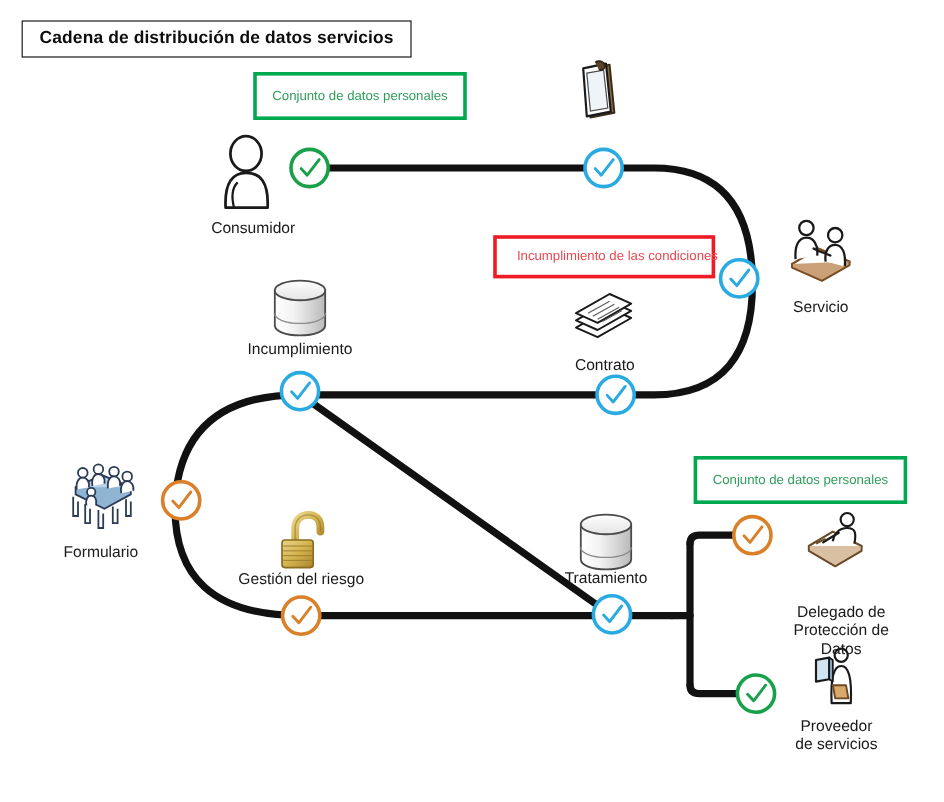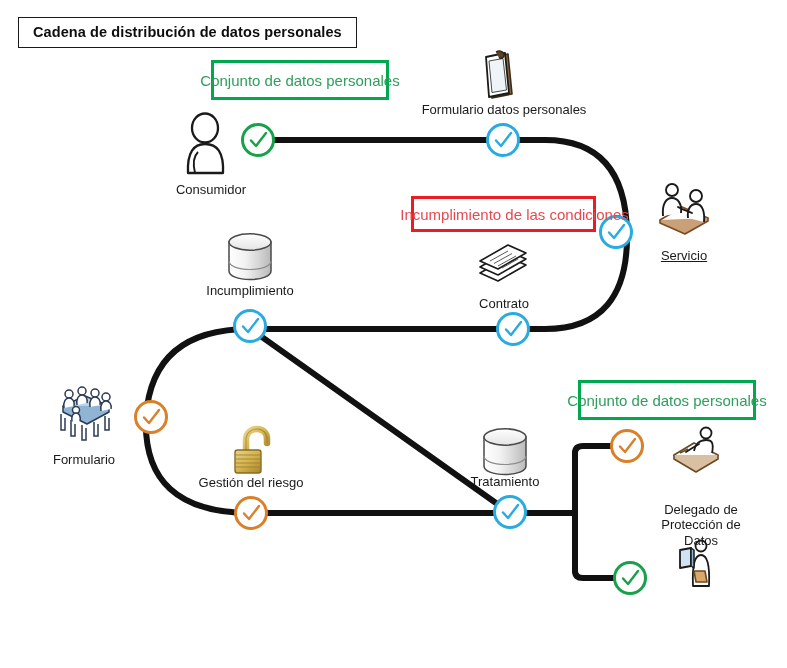--- a/index.html
+++ b/index.html
@@ -51,21 +51,21 @@
   }
 
   
   .callout {
     position: absolute;
     display: flex;
     align-items: center;
     justify-content: center;
     background: #ffffff;
     box-sizing: border-box;
-    font-size: 15px;
+    font-size: 11px;
     white-space: nowrap;
     text-align: center;
   }
   .callout.green {
     border: 3px solid #00a84f;
     color: #2e9e5b;
   }
   .callout.red {
     border: 3.5px solid #ed1c24;
     color: #e8484f;
@@ -305,43 +305,44 @@
         <path d="M 19 48 C 18 26 21 17 27 17 C 33 17 36 26 35 48 Z" fill="#ffffff" stroke="#1a1a1a" stroke-width="1.8" stroke-linejoin="round"></path>
         <path d="M 6 12 L 17 10 L 17 28 L 6 30 Z" fill="#cfe3f2" stroke="#1a1a1a" stroke-width="1.8" stroke-linejoin="round"></path>
         <path d="M 17 10 L 20 12 L 20 30 L 17 28 Z" fill="#8fb4d4" stroke="#1a1a1a" stroke-width="1.5" stroke-linejoin="round"></path>
         <path d="M 20 33 L 31 33 L 33 44 L 22 44 Z" fill="#d9a86a" stroke="#6b4a26" stroke-width="1.6" stroke-linejoin="round"></path>
       </svg>
     </div>
   </div>
 
   <div class="overlay">
 
-    <div class="title-box">Cadena de distribución de datos personales</div>
+    <div class="title-box">Cadena de distribución de datos servicios</div>
 
     <div class="callout green" style="left:211px; top:60px; width:178px; height:40px;">Conjunto de datos personales</div>
 
     <div class="callout red" style="left:411px; top:196px; width:185px; height:36px;">Incumplimiento de las condiciones</div>
 
 
     <div class="callout green" style="left:578px; top:380px; width:178px; height:40px;">Conjunto de datos personales</div>
 
     <div class="node-label" style="left:211px; top:182px;">Consumidor</div>
 
-    <div class="node-label" style="left:504px; top:102px;">Formulario datos personales</div>
-
-    <div class="node-label" style="left:684px; top:248px;text-decoration:underline;">Servicio</div>
+
+    <div class="node-label" style="left:684px; top:248px;">Servicio</div>
 
     <div class="node-label" style="left:250px; top:283px;">Incumplimiento</div>
 
     <div class="node-label" style="left:504px; top:280px;margin-top:16px;">Contrato</div>
 
     <div class="node-label" style="left:84px; top:452px;">Formulario</div>
 
     <div class="node-label" style="left:251px; top:475px;">Gestión del riesgo</div>
 
     <div class="node-label" style="left:505px; top:474px;">Tratamiento</div>
 
     <div class="node-label" style="left:701px; top:466px;margin-top:36px;">Delegado de
 Protección de Datos</div>
 
+    <div class="node-label" style="left:697px; top:597px;">Proveedor
+de servicios</div>
   </div>
 
 </div>
 
 </body></html>

